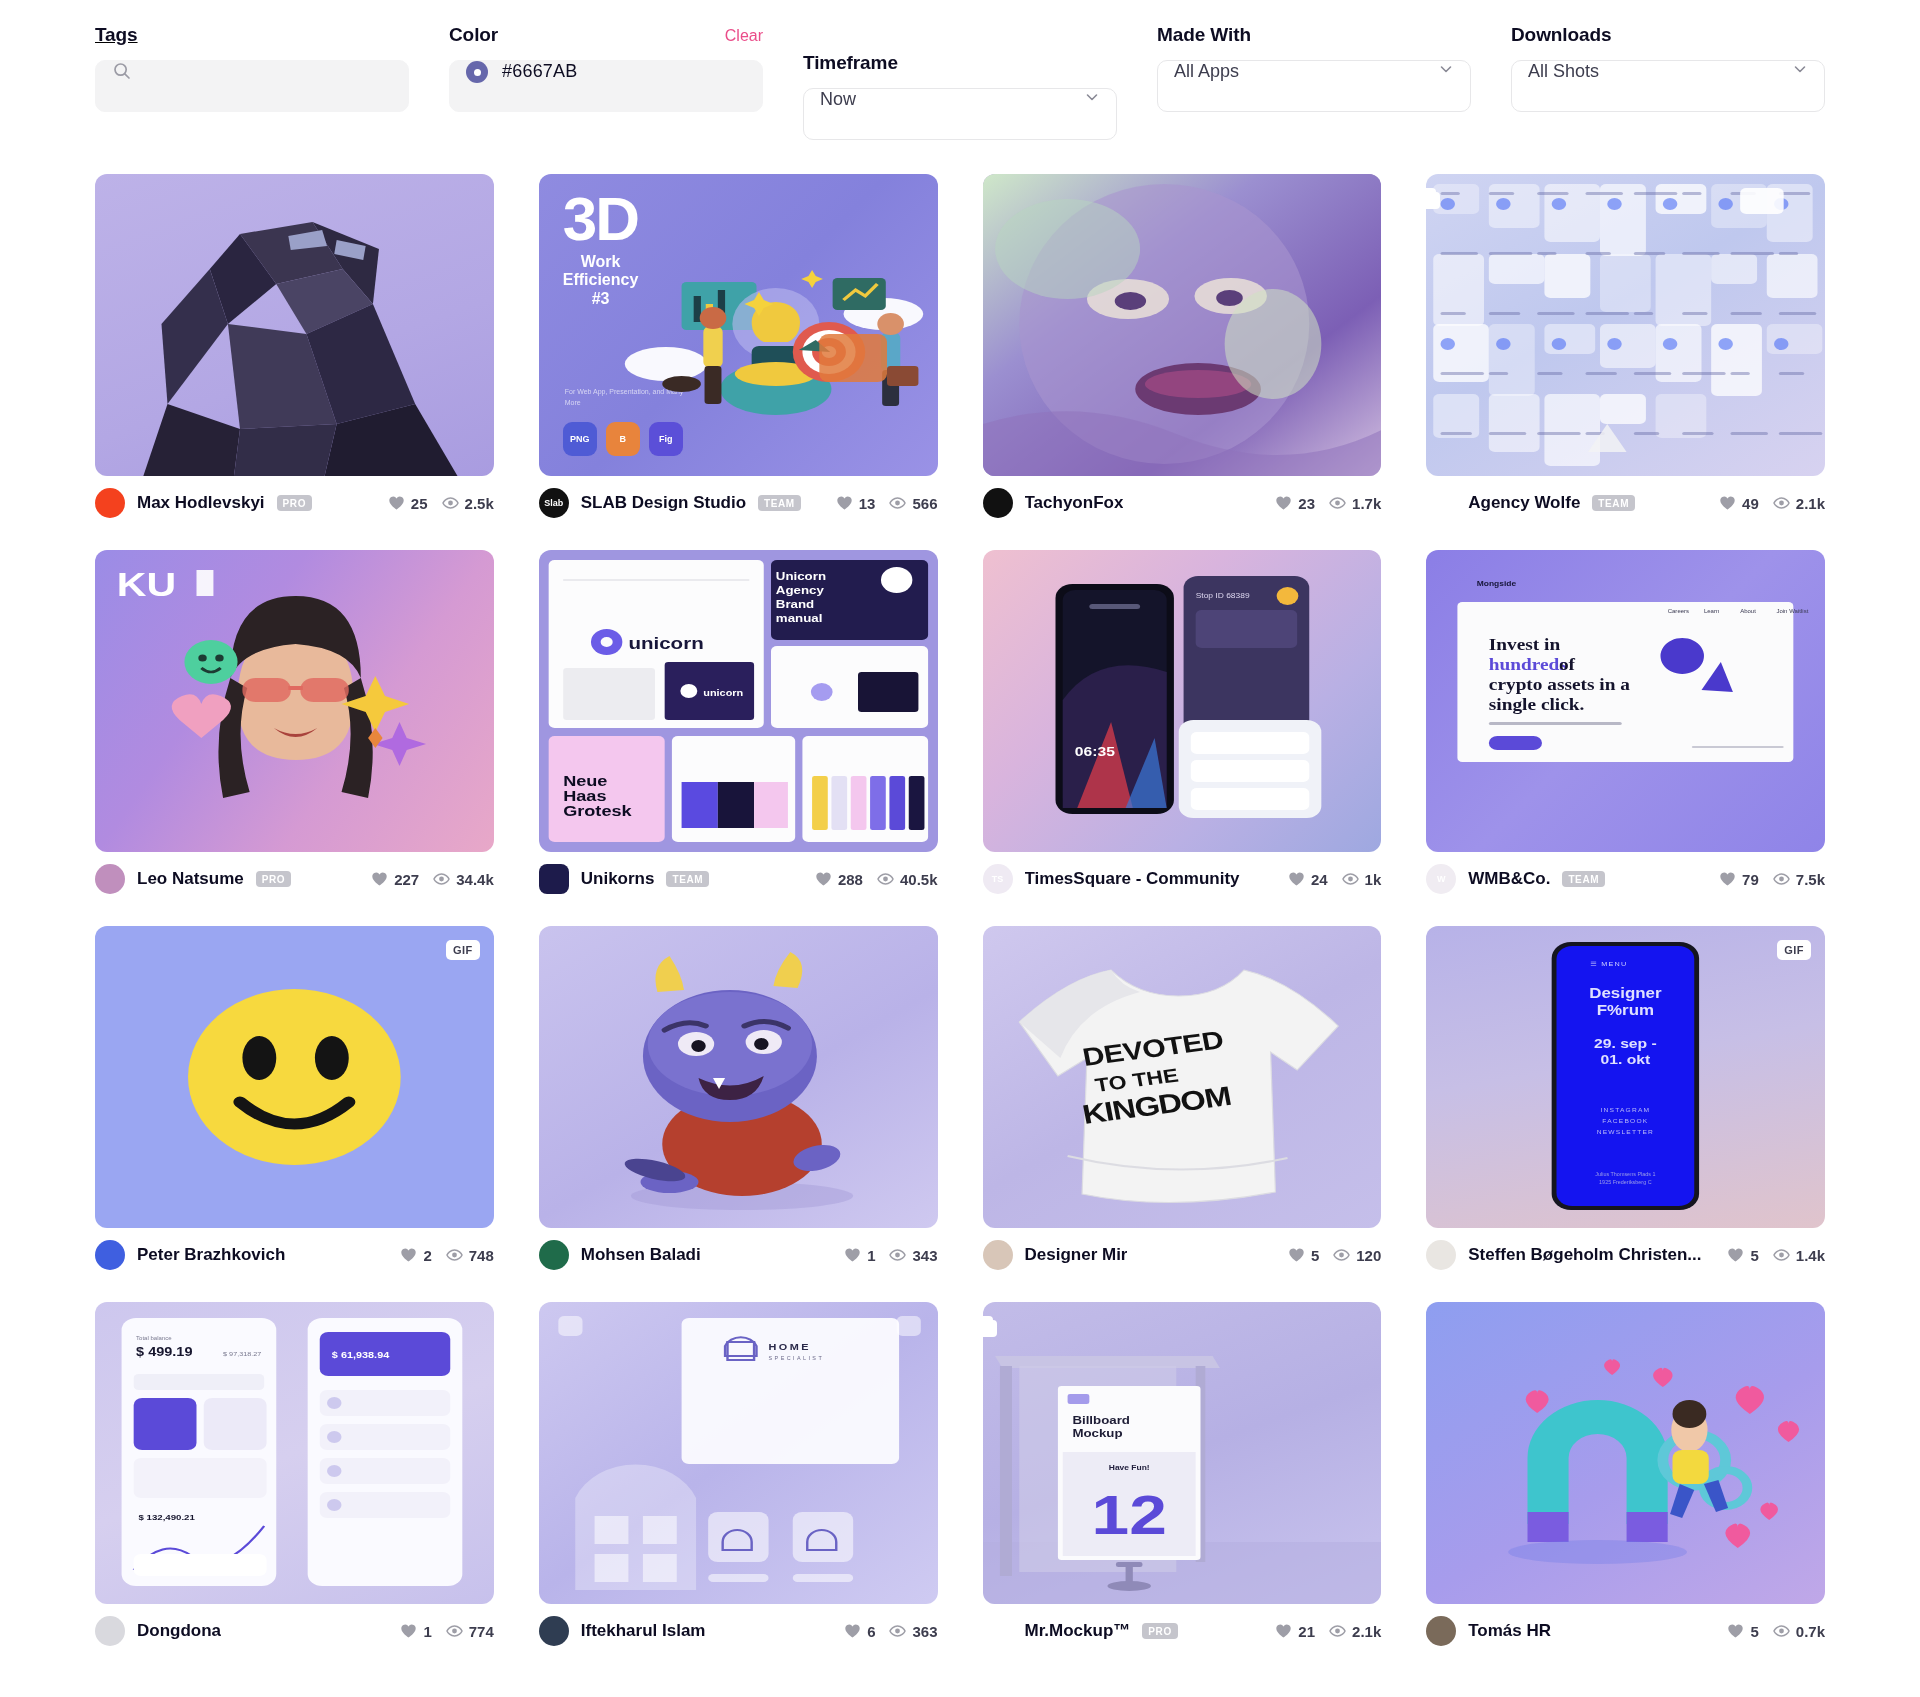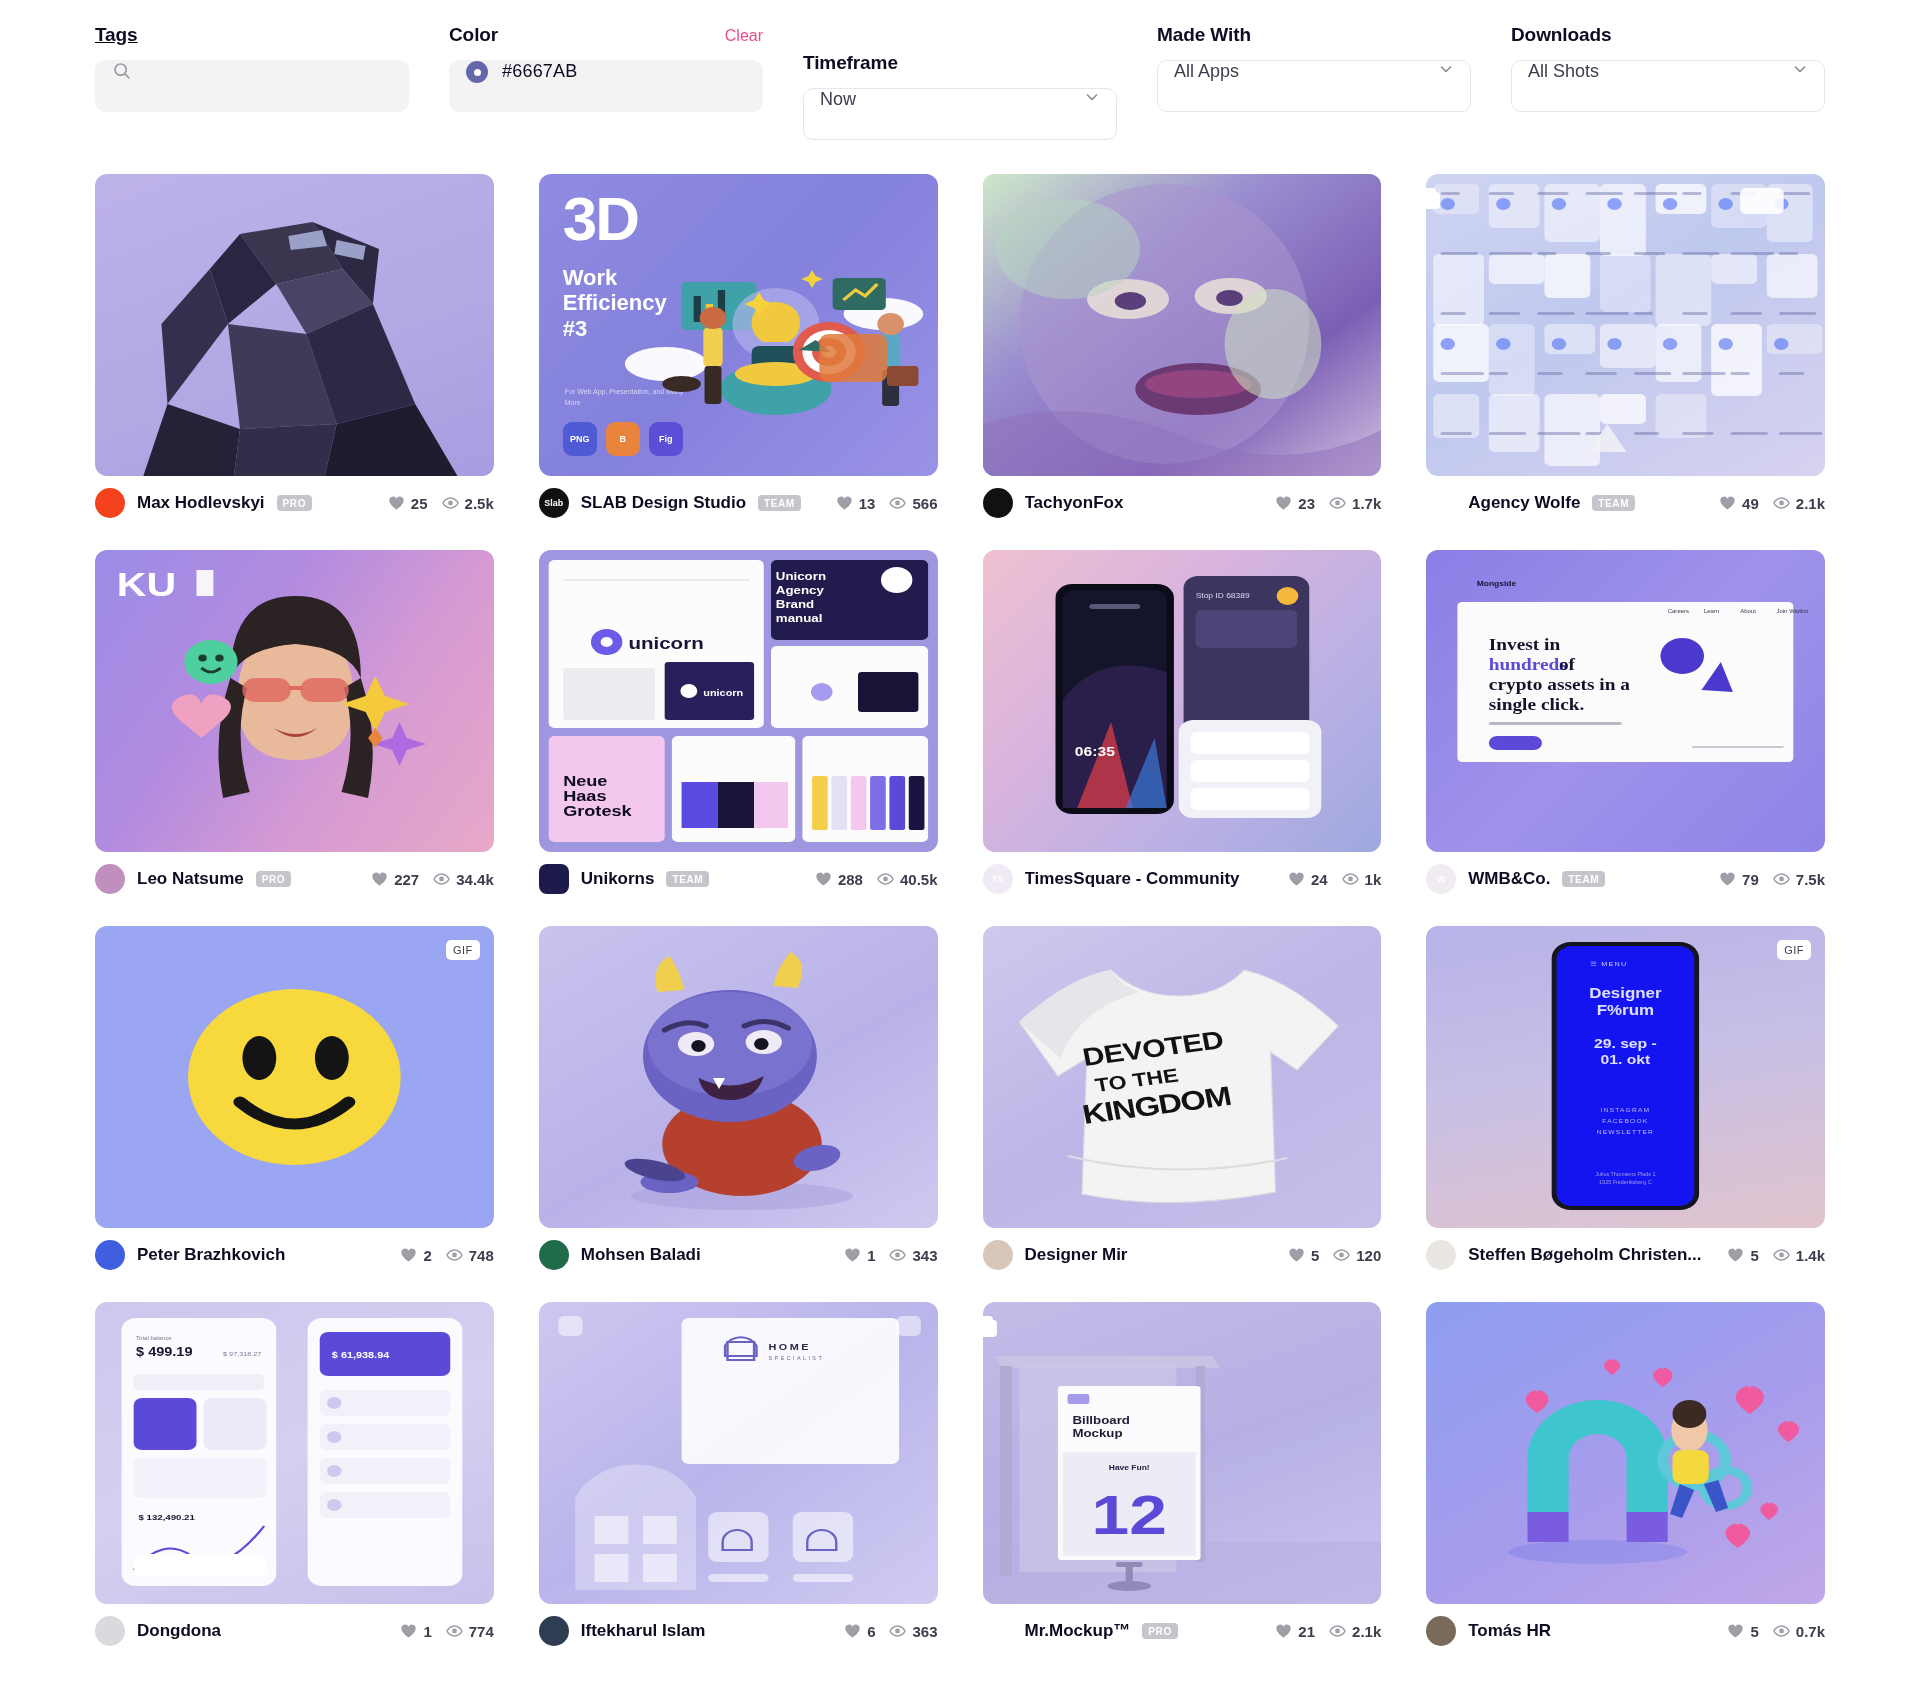--- a/index.html
+++ b/index.html
@@ -140,21 +140,21 @@
 
   
   .ov {
     position: absolute;
     top: 14px; right: 14px;
     z-index: 5;
   }
   .ov-gif {
     background: #ffffff;
     color: #3d3d4e;
-    font-size: 11px; font-weight: 400;
+    font-size: 11px; font-weight: 700;
     padding: 4px 7px;
     border-radius: 5px;
     letter-spacing: 0.5px;
   }
   .ov-stack {
     width: 28px; height: 24px;
     position: relative;
   }
   .ov-stack i {
     position: absolute; display: block;
@@ -170,21 +170,21 @@
   
   .a-poly { background: linear-gradient(160deg,#bdb2e8 0%,#b3a7e4 60%,#a99ce0 100%); }
 
   
   .a-3d { background: linear-gradient(135deg,#8f8be0 0%,#8481dc 50%,#9a92e6 100%); }
   .a3d-title {
     position: absolute; left: 24px; top: 16px;
     color: #fff; font-weight: 800; line-height: 0.92;
   }
   .a3d-big { font-size: 62px; letter-spacing: -2px; }
-  .a3d-sub { font-size: 22px; margin-top: 18px; line-height: 1.15; font-weight: 800; }
+  .a3d-sub { font-size: 16px; margin-top: 6px; line-height: 1.15; font-weight: 800; text-align: center; }
   .a3d-caps { position: absolute; left: 26px; bottom: 68px; font-size: 7px;
     color: rgba(255,255,255,.65); line-height: 1.5; width: 120px; }
   .a3d-apps { position: absolute; left: 24px; bottom: 20px; display: flex; gap: 9px; }
   .a3d-app { width: 34px; height: 34px; border-radius: 9px;
     display:flex;align-items:center;justify-content:center;
     font-size: 9px; font-weight:800; color:#fff; }
 
   
   .a-face { background: linear-gradient(135deg,#b9a8d8 0%,#8f7fc4 40%,#c9b8dd 100%); }
 

